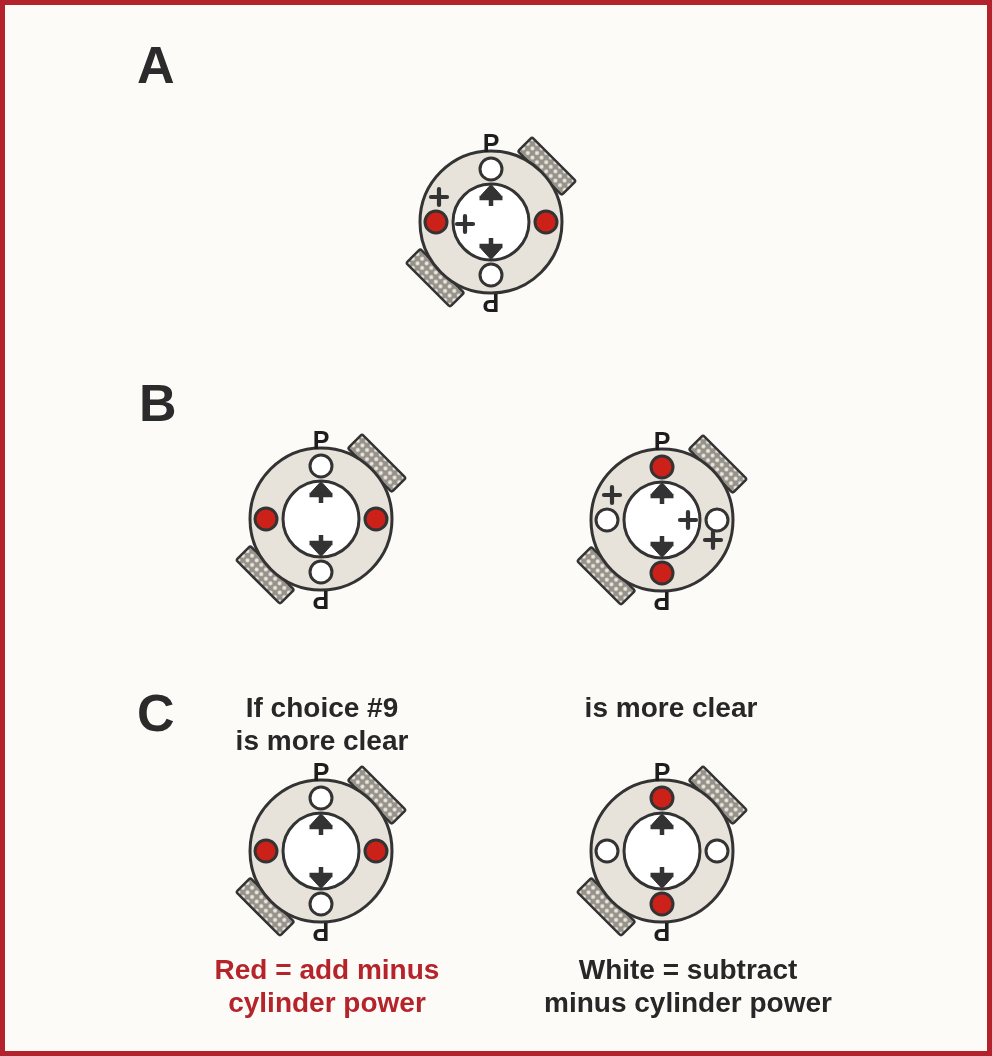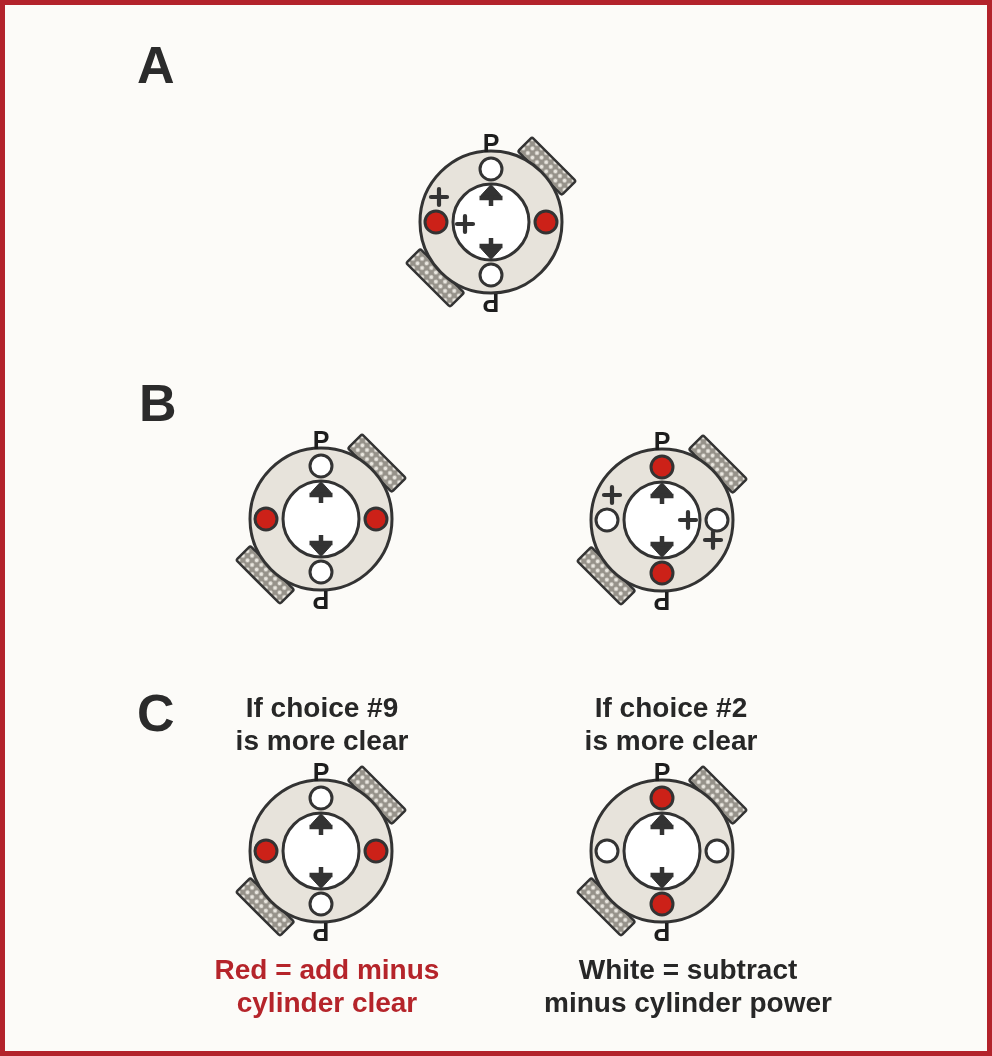--- a/index.html
+++ b/index.html
@@ -234,26 +234,25 @@
 
     <text x="0" y="-70" text-anchor="middle" font-family="Liberation Sans, sans-serif" font-size="25" font-weight="bold" fill="#1d1d1d">P</text>
     <text x="0" y="89" text-anchor="middle" transform="rotate(180 0 80.5)" font-family="Liberation Sans, sans-serif" font-size="25" font-weight="bold" fill="#1d1d1d">P</text>
   </svg></div>
 
   <div class="c-text" id="c-header-1">
     <span>If choice #9</span>
     <span>is more clear</span>
   </div>
   <div class="c-text" id="c-header-2">
-    <span>If choice #2</span>
     <span>is more clear</span>
   </div>
 
   <div class="c-text" id="c-caption-1">
     <span>Red = add minus</span>
-    <span>cylinder clear</span>
+    <span>cylinder power</span>
   </div>
   <div class="c-text" id="c-caption-2">
     <span>White = subtract</span>
     <span>minus cylinder power</span>
   </div>
 
 </div>
 
 </body></html>

